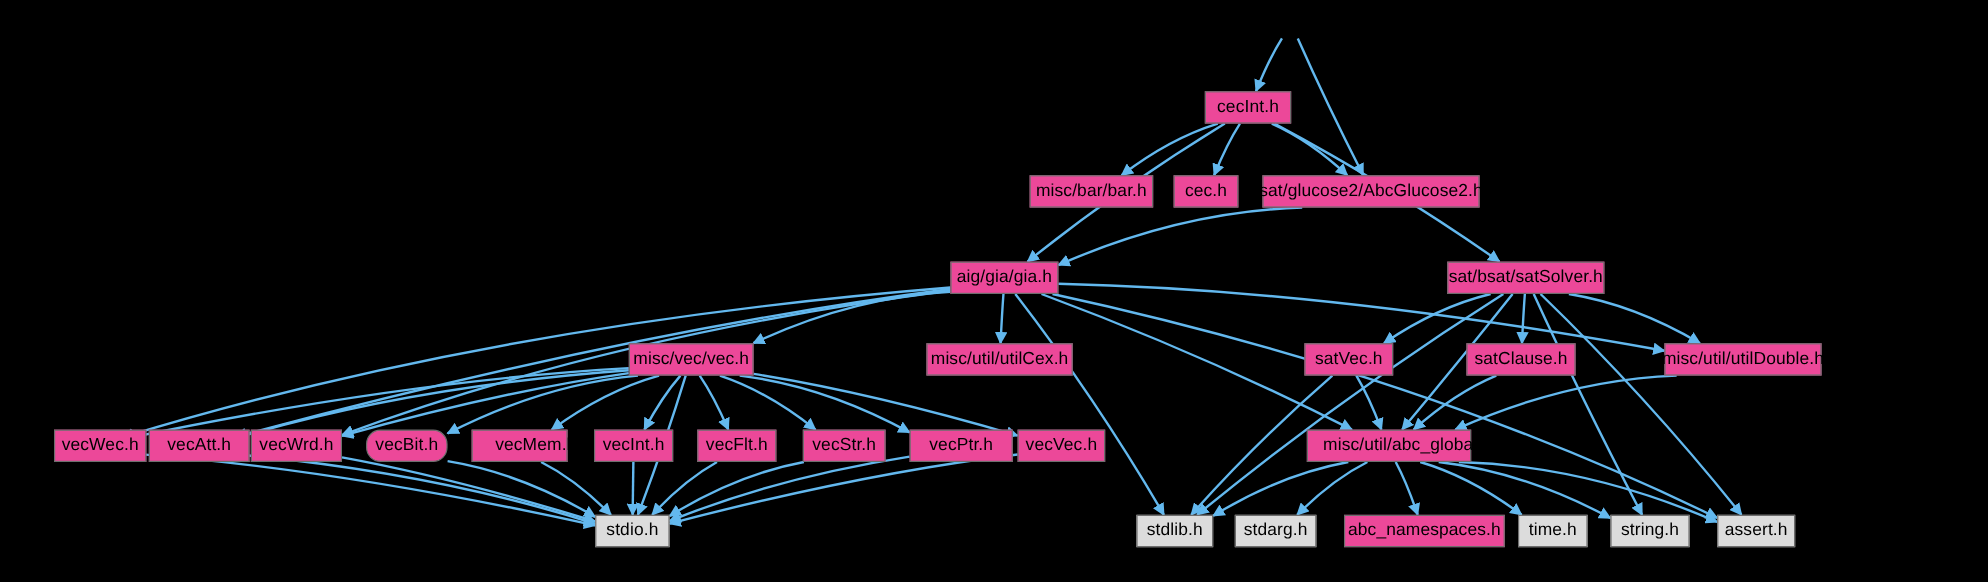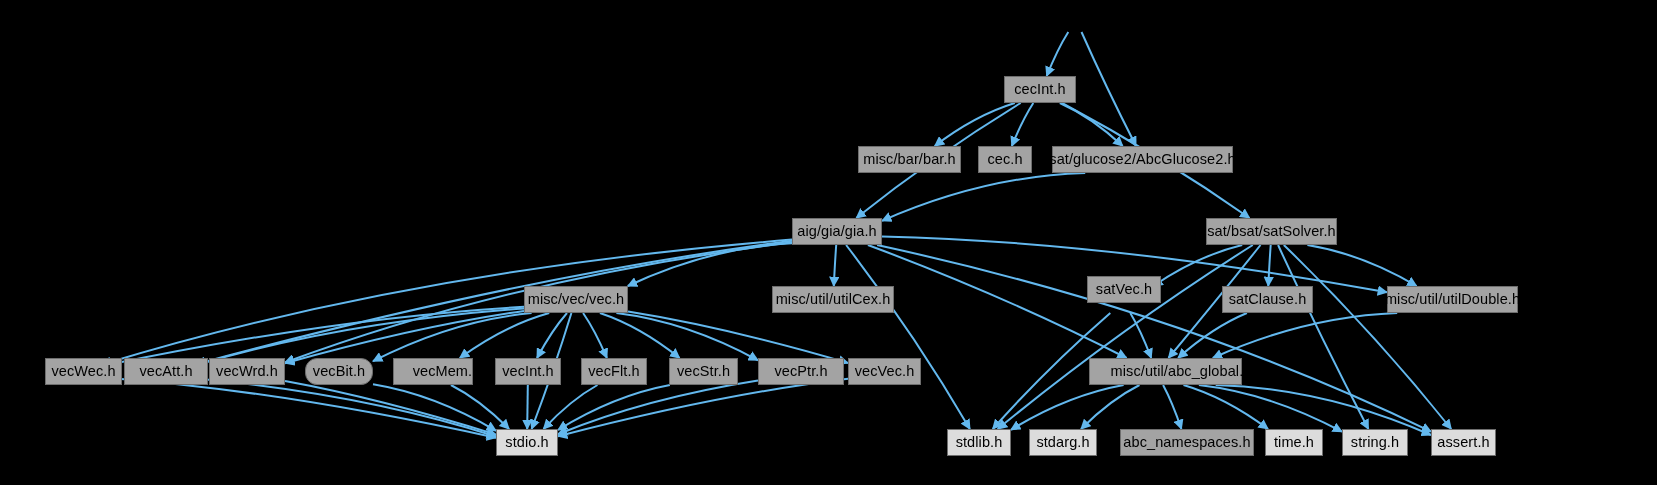--- a/index.html
+++ b/index.html
@@ -24,21 +24,21 @@
     pointer-events: none;
   }
   .node {
     position: absolute;
     box-sizing: border-box;
     display: flex;
     align-items: center;
     justify-content: center;
     height: 27px;
     border: 1px solid #6e6e6e;
-    background: #a3a3a3;
+    background: #ec4899;
     color: #000000;
     font-size: 14.5px;
     line-height: 1;
     white-space: nowrap;
     letter-spacing: 0.1px;
     z-index: 5;
   }
   .node.sysheader {
     background: #dcdcdc;
     border-color: #6e6e6e;
@@ -131,21 +131,21 @@
     </div>
     <div class="node" style="left: 1206px; top: 218px; width: 131px;">
       <span>sat/bsat/satSolver.h</span>
     </div>
     <div class="node" style="left: 524px; top: 286px; width: 104px;">
       <span>misc/vec/vec.h</span>
     </div>
     <div class="node" style="left: 772px; top: 286px; width: 122px;">
       <span>misc/util/utilCex.h</span>
     </div>
-    <div class="node" style="left: 1087px; top: 276px; width: 74px;">
+    <div class="node" style="left: 1087px; top: 286px; width: 74px;">
       <span>satVec.h</span>
     </div>
     <div class="node" style="left: 1222px; top: 286px; width: 91px;">
       <span>satClause.h</span>
     </div>
     <div class="node" style="left: 1387px; top: 286px; width: 131px;">
       <span>misc/util/utilDouble.h</span>
     </div>
     <div class="node" style="left: 25px; top: 358px; width: 77px; margin-left: 20px;">
       <span>vecWec.h</span>
@@ -170,21 +170,21 @@
     </div>
     <div class="node" style="left: 669px; top: 358px; width: 69px;">
       <span>vecStr.h</span>
     </div>
     <div class="node" style="left: 758px; top: 358px; width: 86px;">
       <span>vecPtr.h</span>
     </div>
     <div class="node" style="left: 848px; top: 358px; width: 73px;">
       <span>vecVec.h</span>
     </div>
-    <div class="node" style="left: 1089px; top: 358px; width: 153px; padding-left: 31px;">
+    <div class="node" style="left: 1089px; top: 358px; width: 137px; padding-left: 31px;">
       <span>misc/util/abc_global.h</span>
     </div>
     <div class="node sysheader" style="left: 496px; top: 429px; width: 62px;">
       <span>stdio.h</span>
     </div>
     <div class="node sysheader" style="left: 947px; top: 429px; width: 64px;">
       <span>stdlib.h</span>
     </div>
     <div class="node sysheader" style="left: 1029px; top: 429px; width: 68px;">
       <span>stdarg.h</span>

